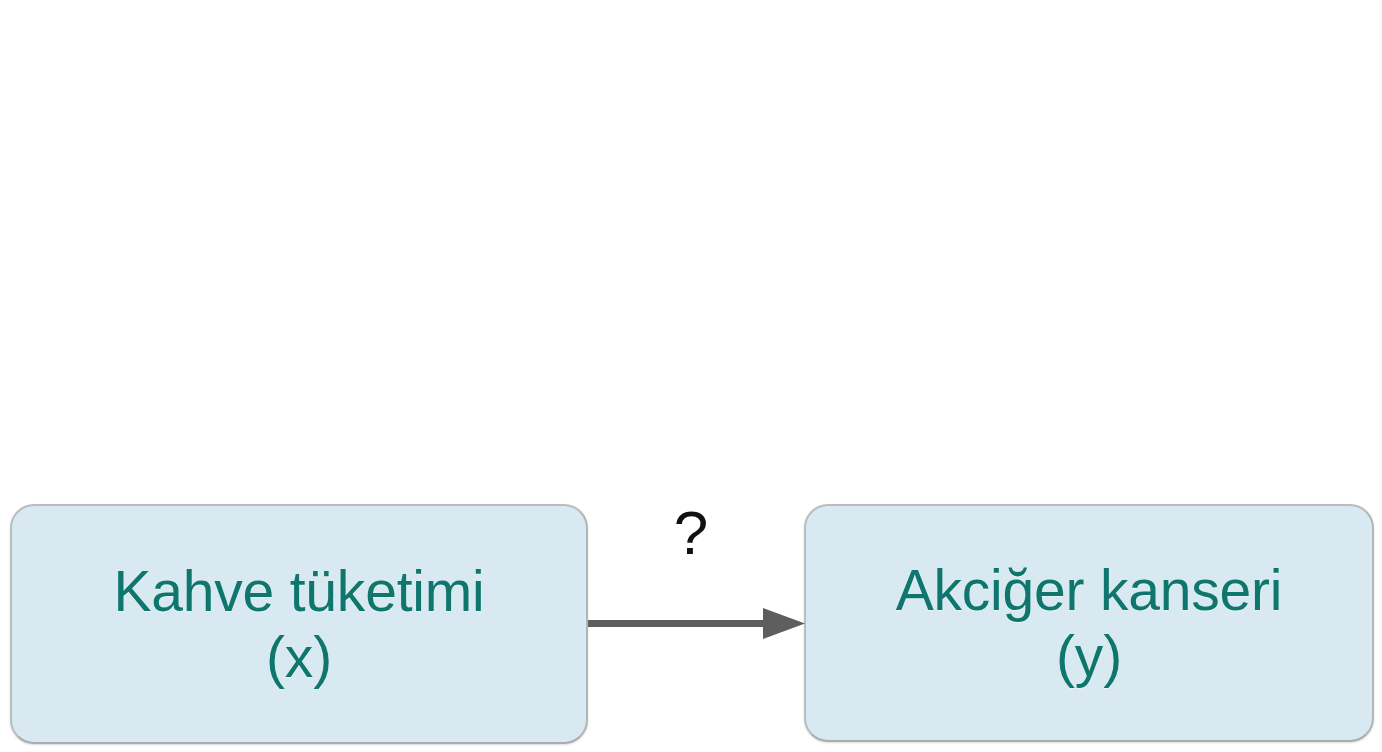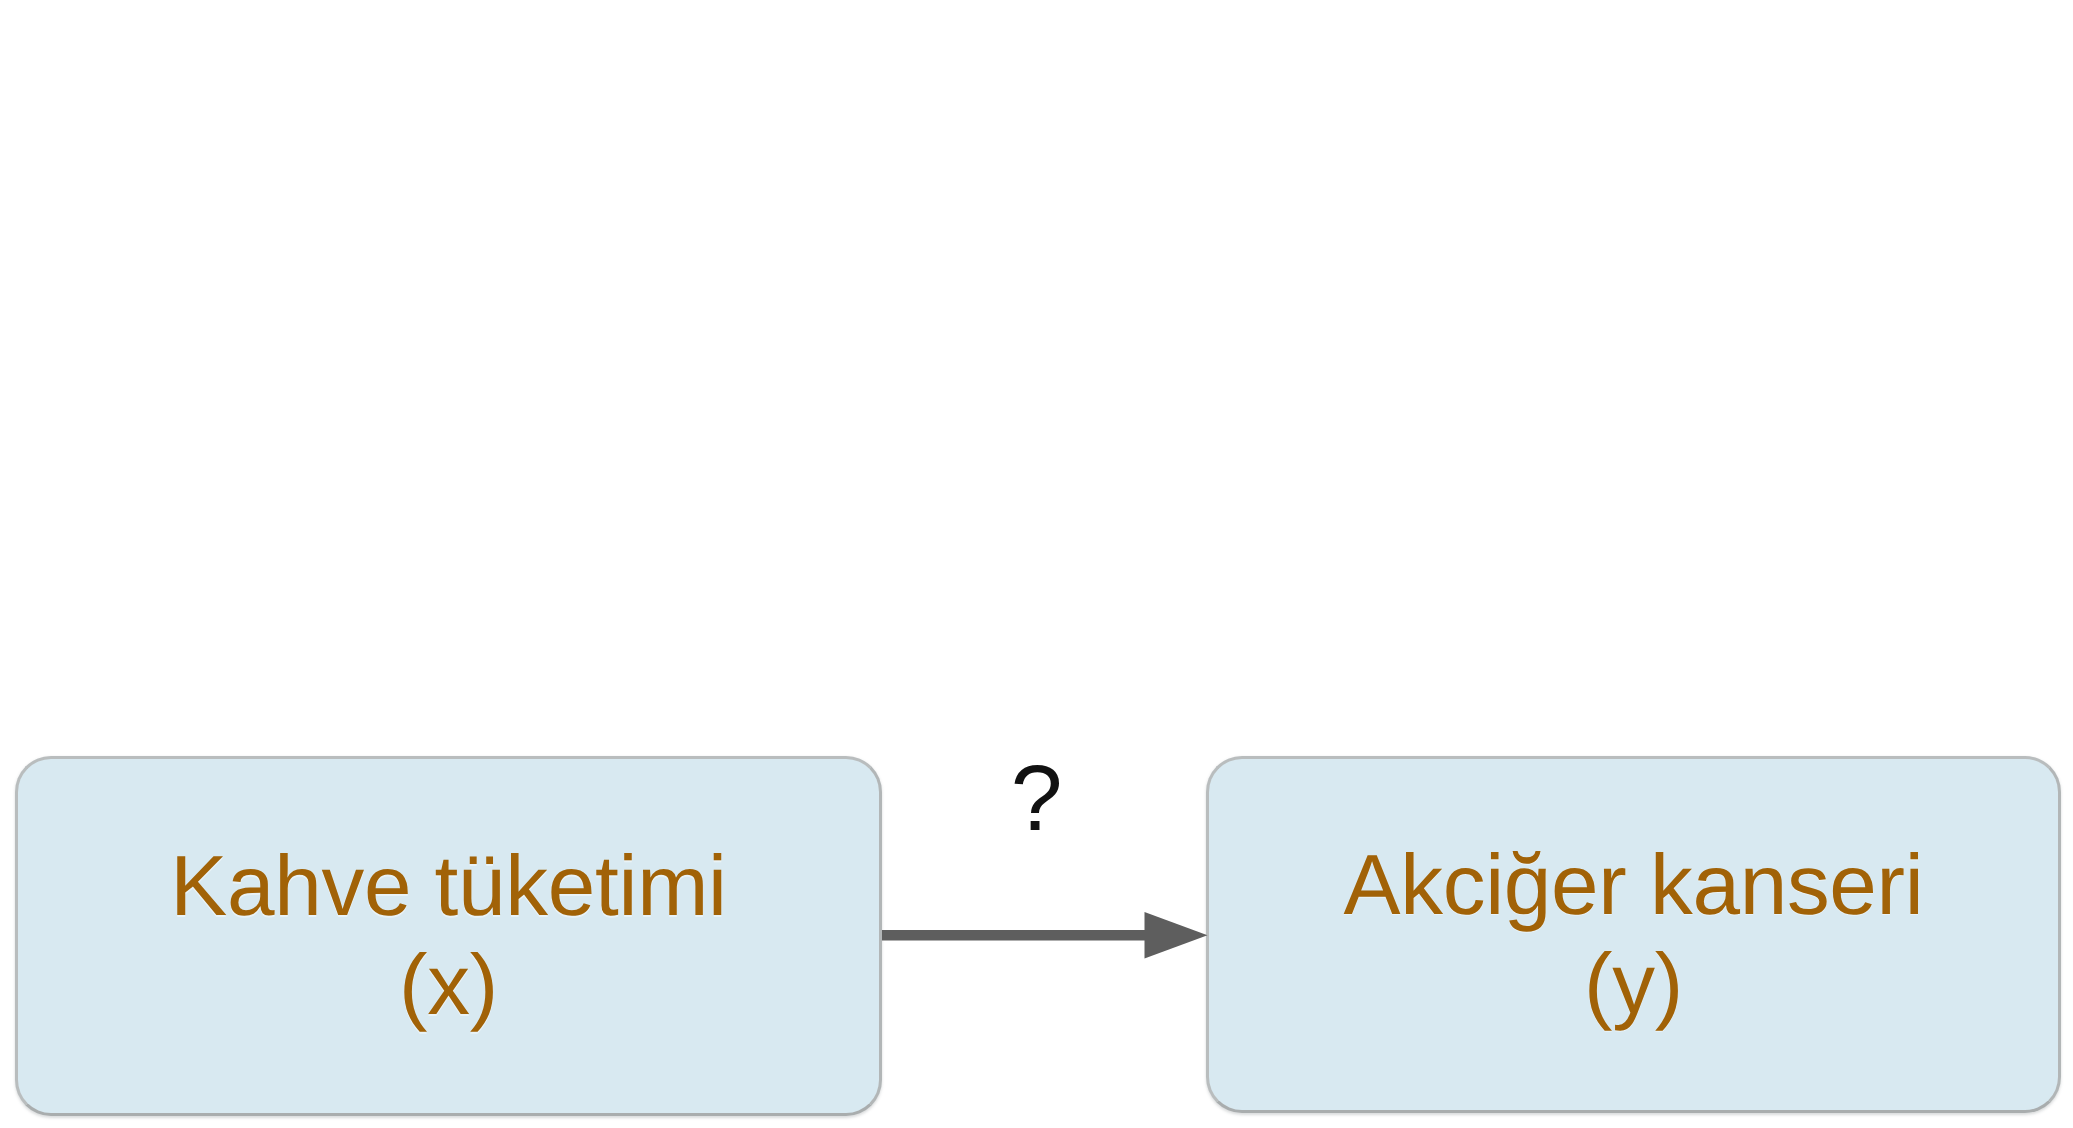--- a/index.html
+++ b/index.html
@@ -47,21 +47,21 @@
 
   #node-effect {
     left: 804px;
     top: 504px;
     width: 570px;
     height: 238px;
   }
 
   .node-label {
     text-align: center;
-    color: #a16207;
+    color: #0f766e;
     font-size: 57px;
     line-height: 66px;
     font-weight: 400;
     letter-spacing: -0.2px;
     white-space: pre-line;
     padding: 0 14px;
     text-shadow: 0 1px 0 rgba(255,255,255,0.45);
   }
 
   #edge-layer {

